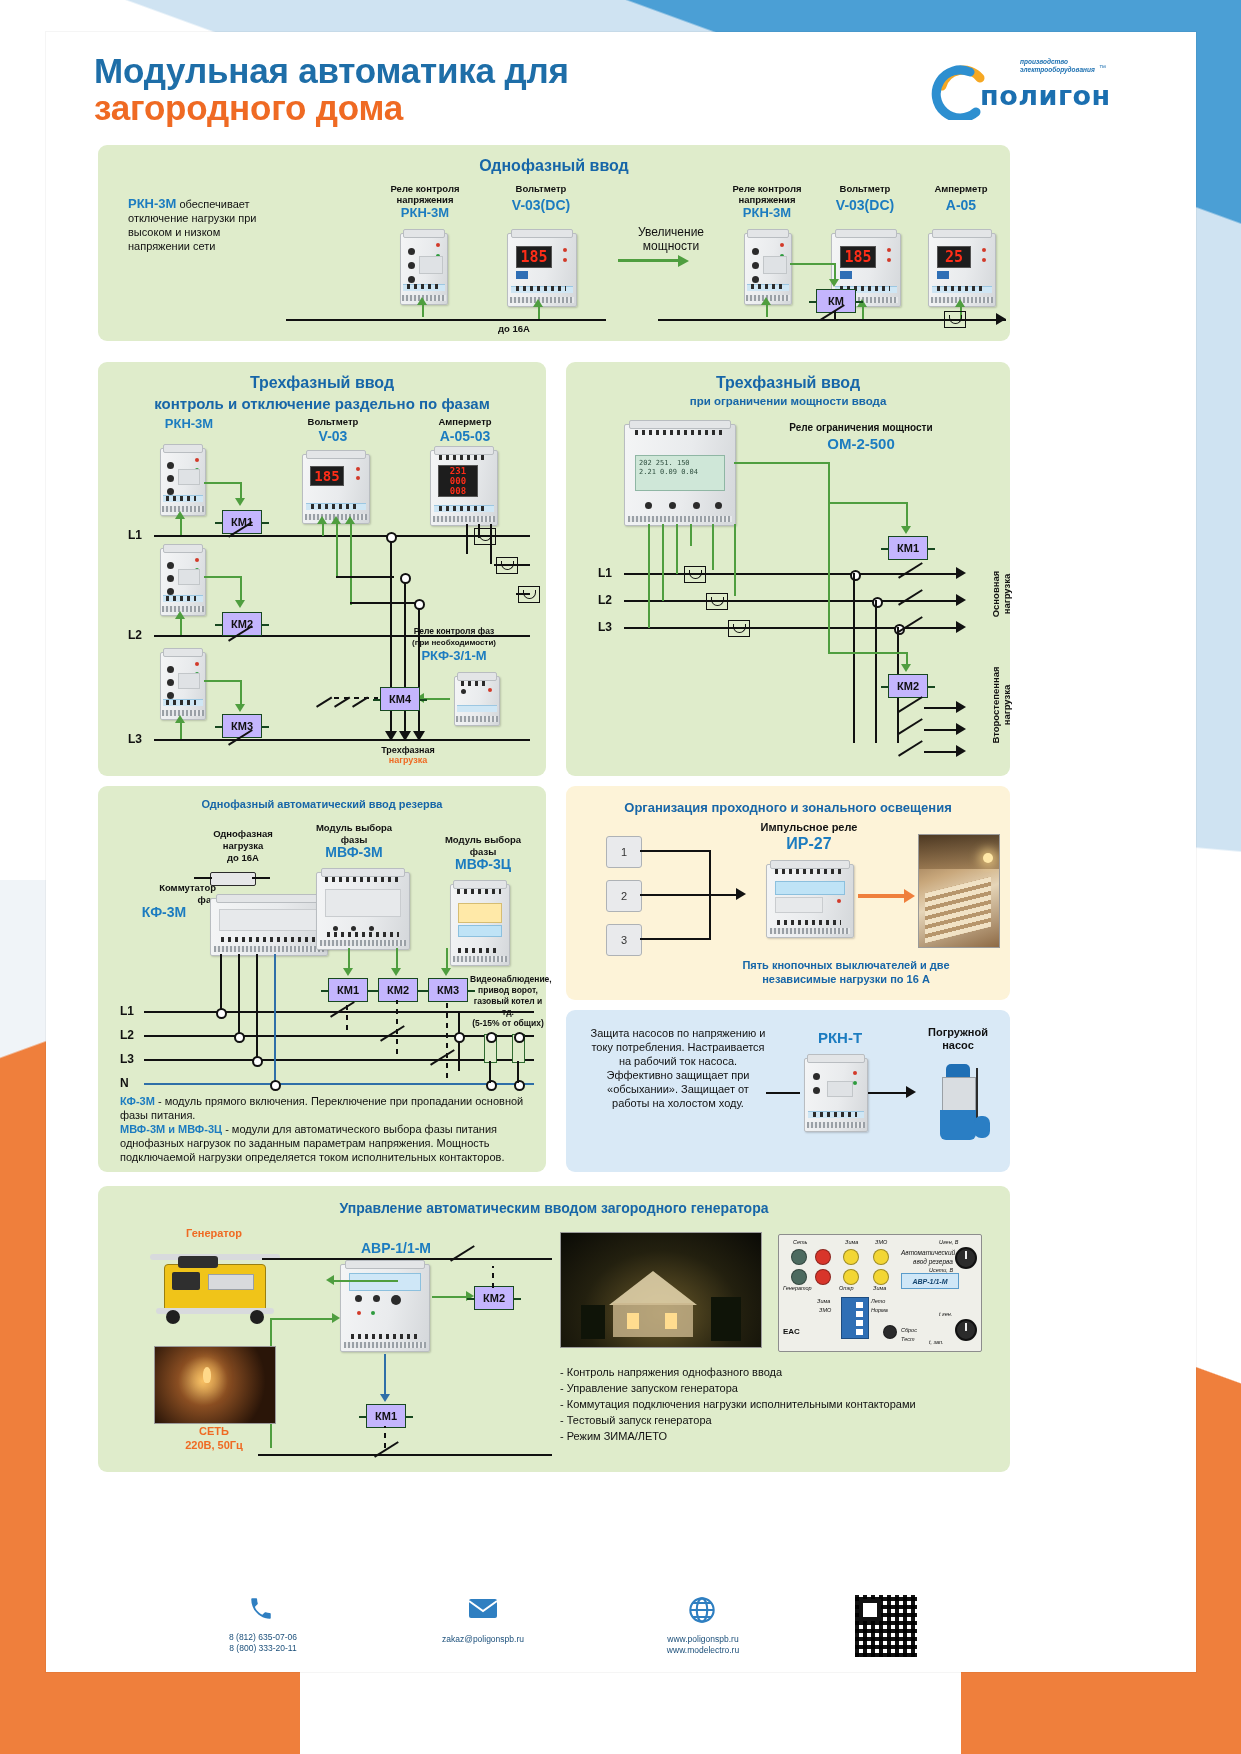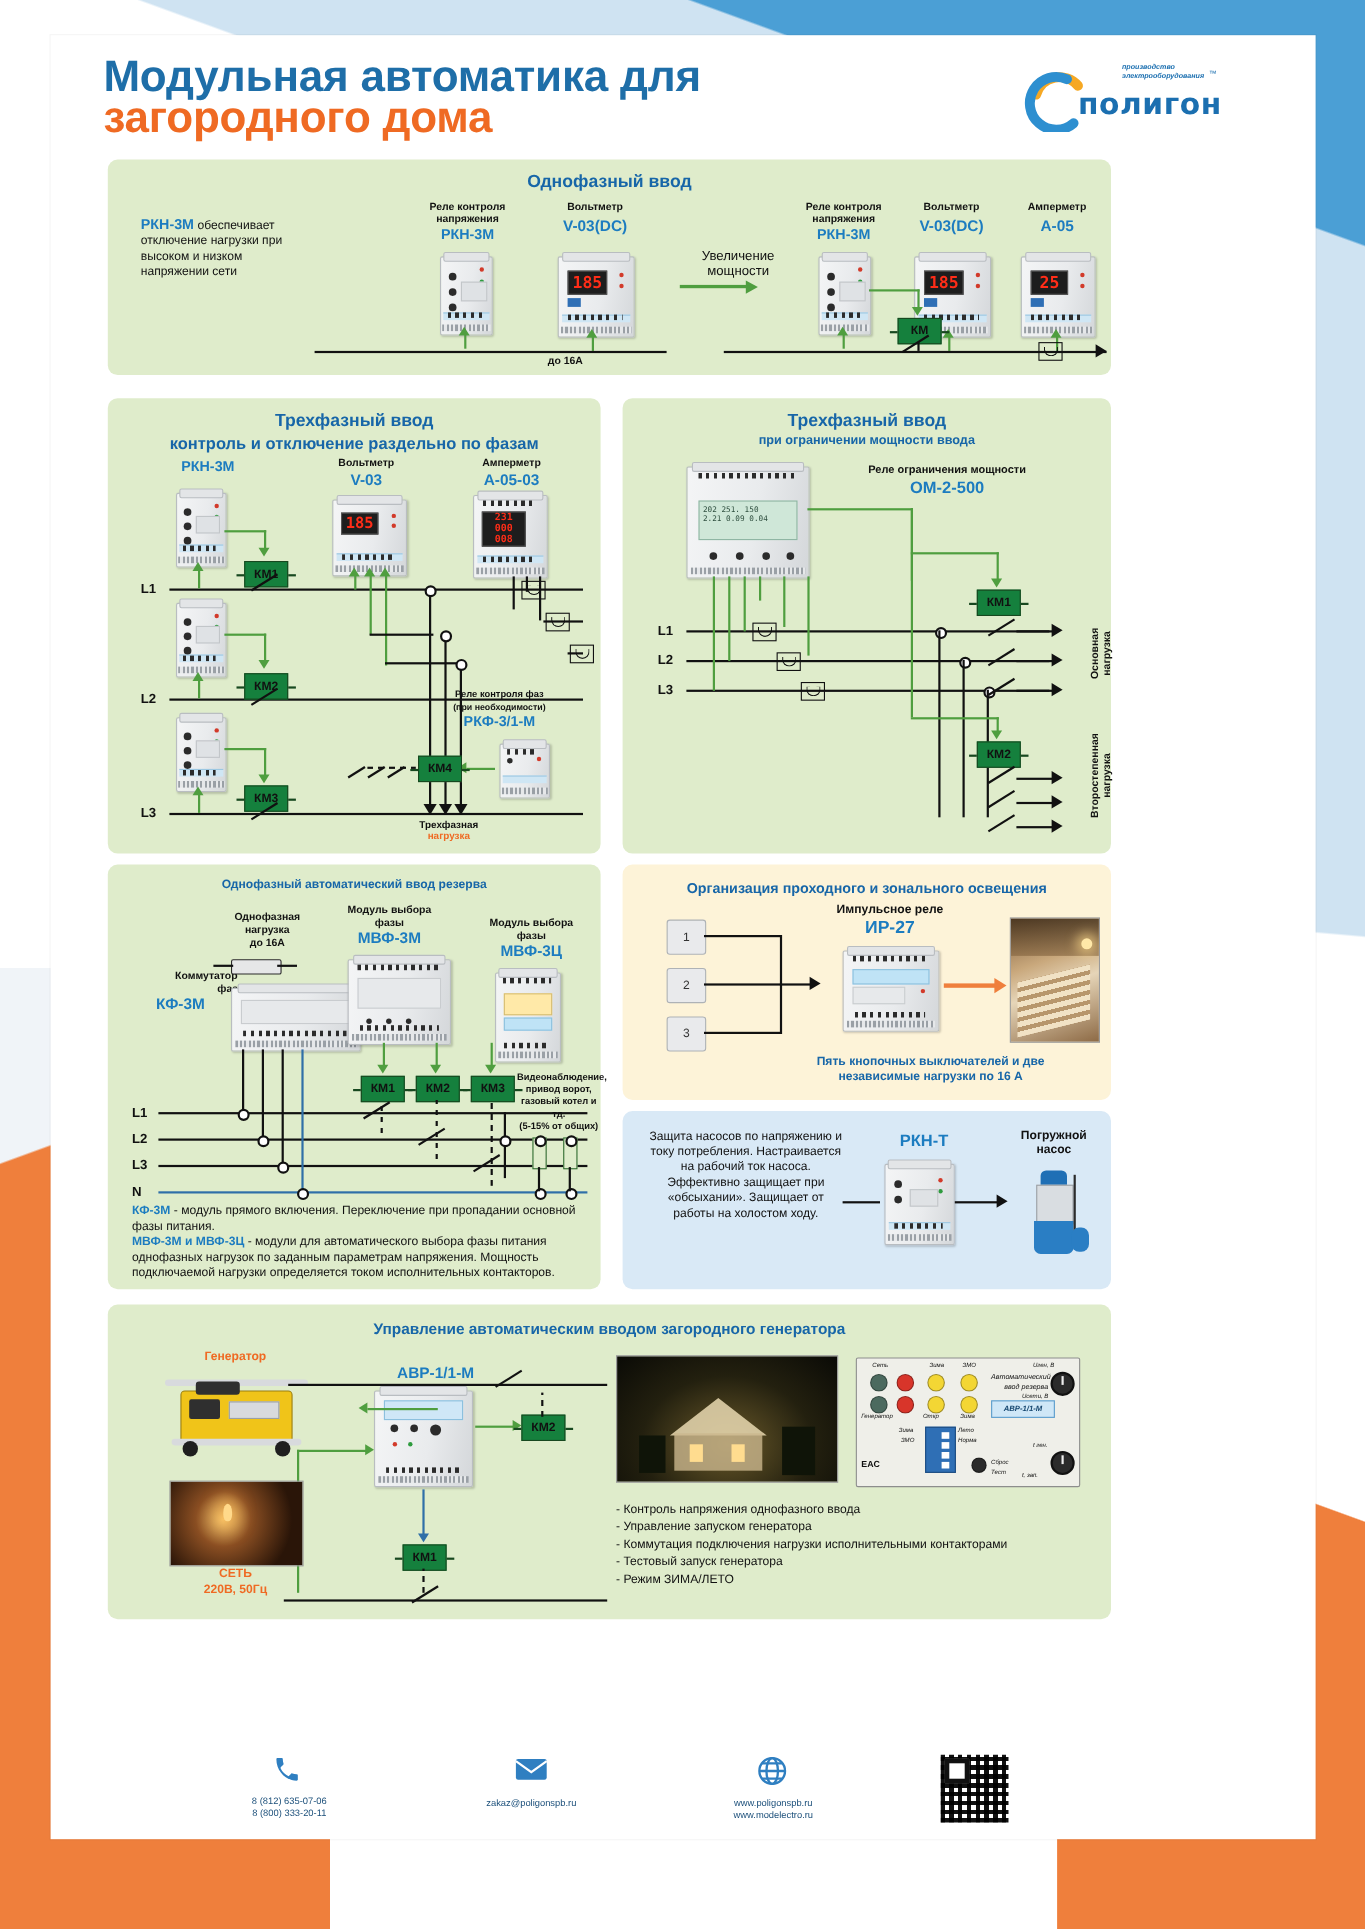--- a/index.html
+++ b/index.html
@@ -17,21 +17,21 @@
   .bg-orange-r{position:absolute;right:0;top:1180px;width:280px;height:574px;
      background:linear-gradient(200deg,#ffffff 0%,#ffffff 30%,#ef7f3c 30.2%,#ef7f3c 100%);}
   .bg-blue-r{position:absolute;right:0;top:300px;width:240px;height:980px;
      background:linear-gradient(185deg,#cfe3f2 0%,#cfe3f2 55%,#ffffff 55.2%);}
 
   .sheet{position:absolute;left:46px;top:32px;width:1150px;height:1640px;background:#ffffff;
          box-shadow:0 0 0 1px rgba(0,0,0,0.04);}
 
   
   .hdr{position:absolute;left:94px;top:52px;width:1010px;height:86px;}
-  .hdr h1{margin:0;font-size:40px;line-height:37px;font-weight:bold;color:#1e6ea8;letter-spacing:-.2px;}
+  .hdr h1{margin:0;font-size:35px;line-height:37px;font-weight:bold;color:#1e6ea8;letter-spacing:-.2px;}
   .hdr h1 .l2{color:#ef6a23;display:block;}
   .logo{position:absolute;right:0;top:4px;width:180px;height:66px;}
   .logo-sw{position:absolute;left:6px;top:6px;width:64px;height:58px;}
   .logo-txt{position:absolute;left:56px;top:24px;font-size:27px;font-weight:bold;color:#1b6fb0;
             letter-spacing:.5px;font-family:"DejaVu Sans",sans-serif;}
   .logo-tag{position:absolute;left:96px;top:2px;font-size:6.5px;color:#1b6fb0;font-style:italic;
             line-height:8px;font-weight:bold;}
   .logo-tm{position:absolute;right:-2px;top:8px;font-size:7px;color:#1b6fb0;}
 
   
@@ -55,21 +55,21 @@
        background:repeating-linear-gradient(90deg,#9aa0a6 0 2px,#e6e8ea 2px 4px);}
   .dev .band{position:absolute;left:5%;right:5%;bottom:13px;height:6px;background:#cfe6f4;border-top:1px solid #9cc7e2;}
   .dev .knob{position:absolute;width:7px;height:7px;border-radius:50%;background:#2b2b2b;}
   .dev .led{position:absolute;width:4px;height:4px;border-radius:50%;background:#d23a2a;}
   .dev .ledg{position:absolute;width:4px;height:4px;border-radius:50%;background:#2e9b3e;}
   .dev .disp{position:absolute;background:#1d1d1d;border:1px solid #555;}
   .dev .dnum{color:#ff2d18;font-family:"DejaVu Sans Mono",monospace;font-weight:bold;text-align:center;}
   .dev .pins{position:absolute;height:5px;background:repeating-linear-gradient(90deg,#2b2b2b 0 3px,transparent 3px 7px);}
 
   
-  .km{position:absolute;background:#15803d;border:1.6px solid #17481f;
+  .km{position:absolute;background:#c4b5fd;border:1.6px solid #17481f;
       display:flex;align-items:center;justify-content:center;
       font-size:11px;font-weight:bold;color:#111;}
   .km::before,.km::after{content:"";position:absolute;top:50%;width:7px;height:1.6px;background:#17481f;}
   .km::before{left:-8px;}
   .km::after{right:-8px;}
 
   
   .w{position:absolute;background:#111;}
   .wh{height:1.8px;}
   .wv{width:1.8px;}

